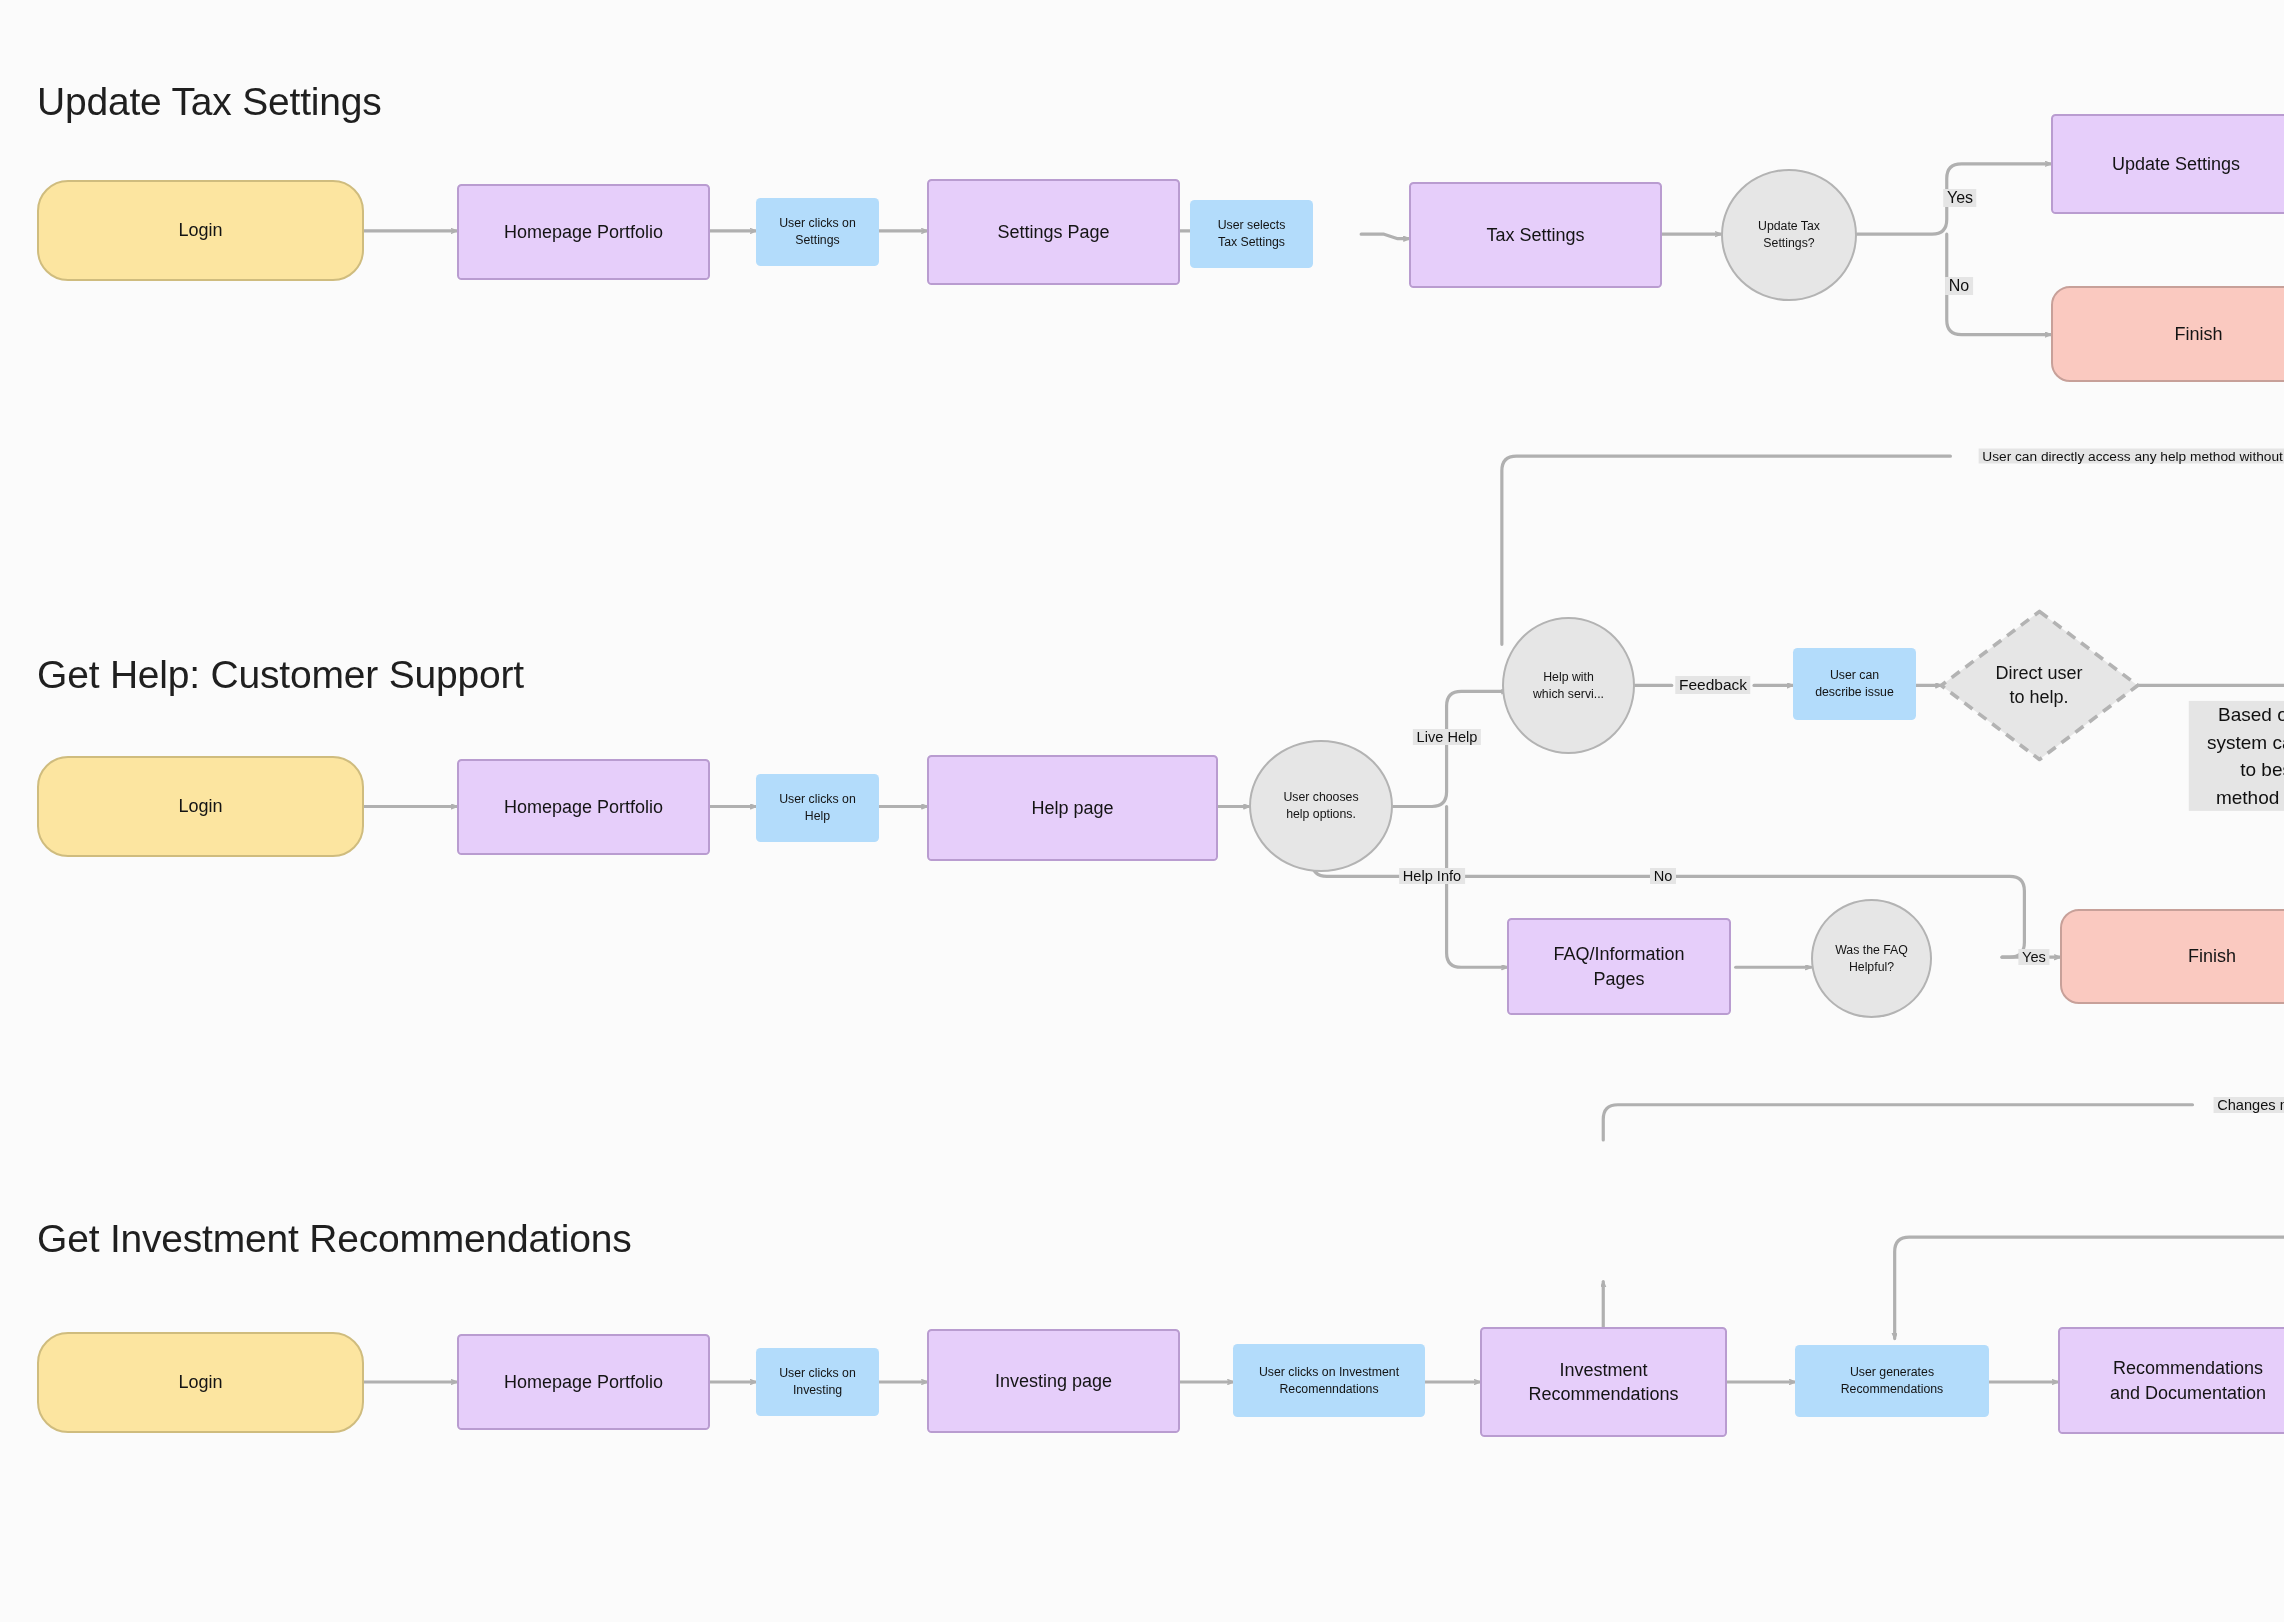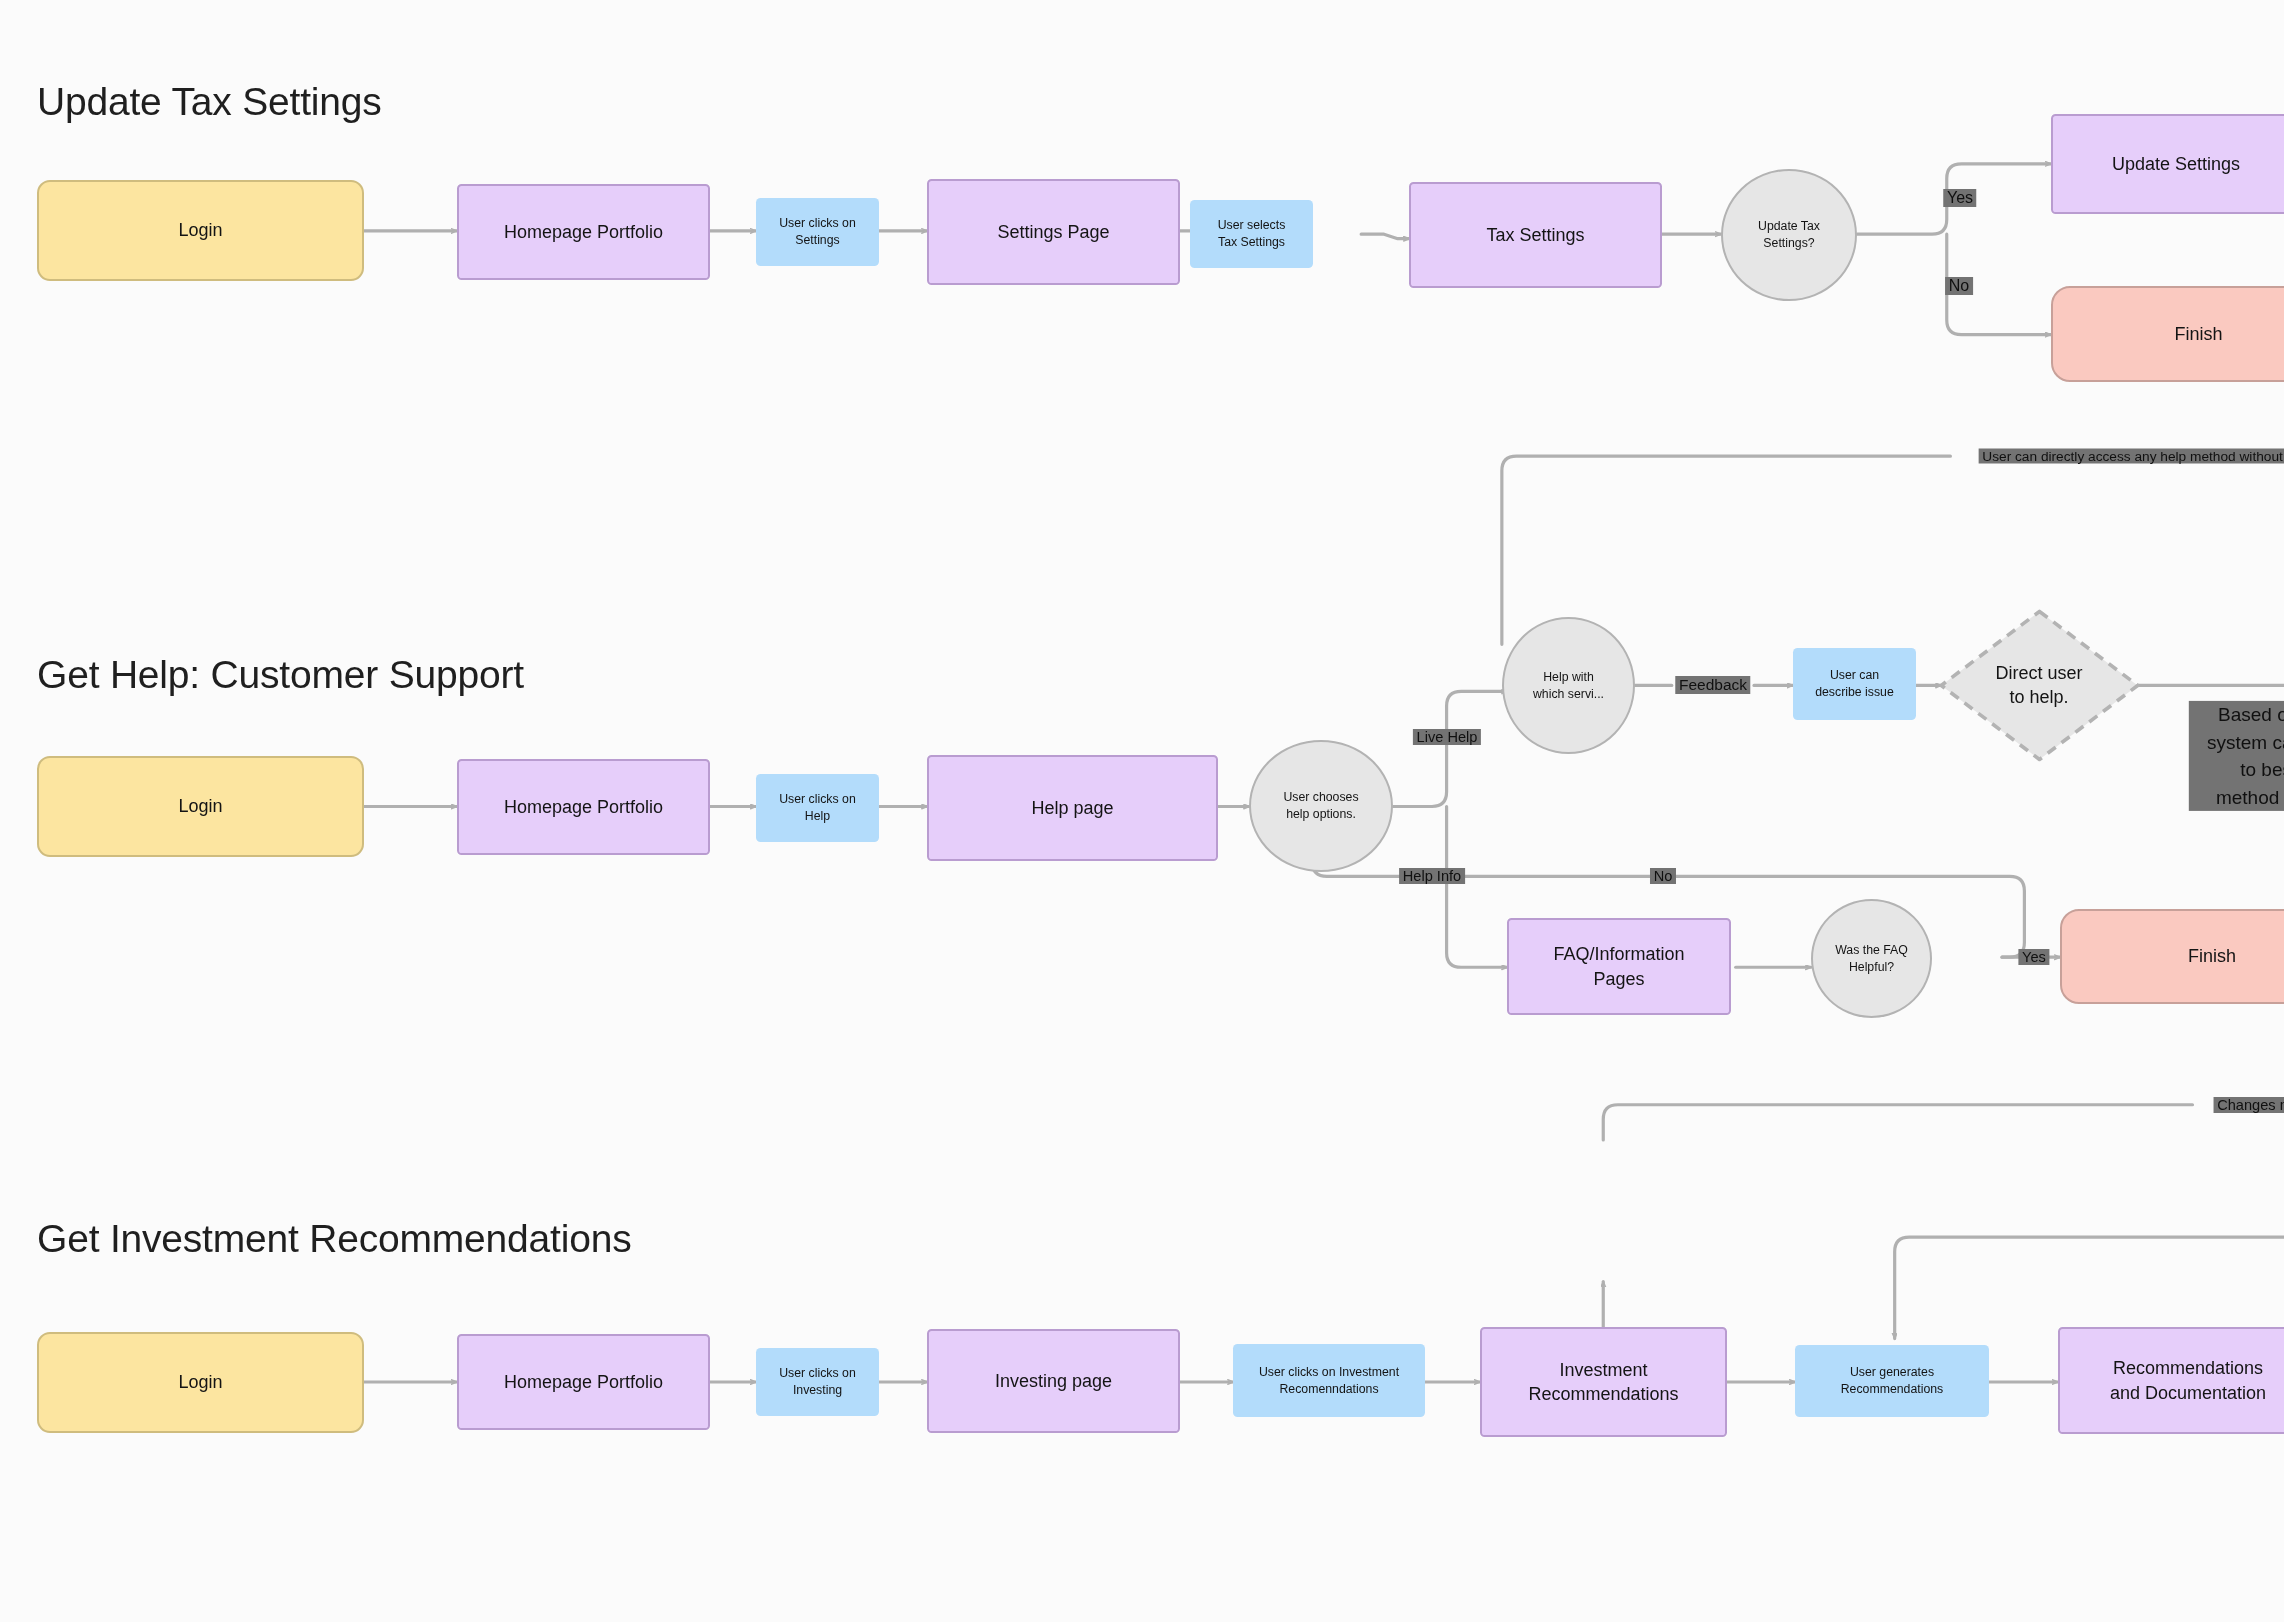--- a/index.html
+++ b/index.html
@@ -14,28 +14,28 @@
     position:absolute;color:#1f1f1f;font-weight:400;
     font-family:"Liberation Sans", sans-serif;
     white-space:nowrap;letter-spacing:-0.2px;
   }
   .node{
     position:absolute;box-sizing:border-box;display:flex;align-items:center;
     justify-content:center;text-align:center;color:#141414;
     font-family:"Liberation Sans", sans-serif;line-height:1.35;
     padding:1.8px 4.6px;
   }
-  .n-start{background:#fce5a0;border:2.3px solid #cfbc7e;border-radius:13px;font-size:18px;}
+  .n-start{background:#fce5a0;border:2.3px solid #cfbc7e;border-radius:31px;font-size:18px;}
   .n-page{background:#e6cefa;border:2.3px solid #b99cd0;border-radius:4.6px;font-size:18px;}
   .n-action{background:#b3dcfb;border:none;border-radius:4.6px;font-size:12.3px;}
   .n-end{background:#fac9c0;border:2.3px solid #c7a099;border-radius:19px;font-size:18px;}
   .n-ellipse{background:#e6e6e6;border:2.3px solid #b3b3b3;border-radius:50%;font-size:12.3px;}
   .edge-label{
     position:absolute;color:#101010;font-family:"Liberation Sans", sans-serif;
-    white-space:nowrap;background:#737373;padding:0 3.7px;text-align:center;
+    white-space:nowrap;background:#e5e5e5;padding:0 3.7px;text-align:center;
     transform:translate(-50%,-50%);
   }
   .edge-label.multi{white-space:normal;line-height:1.45;}
   .diamond-wrap{position:absolute;}
   .diamond-label{
     position:absolute;left:0;top:0;width:100%;height:100%;display:flex;
     align-items:center;justify-content:center;text-align:center;
     color:#141414;font-family:"Liberation Sans", sans-serif;line-height:1.35;
     pointer-events:none;
   }

